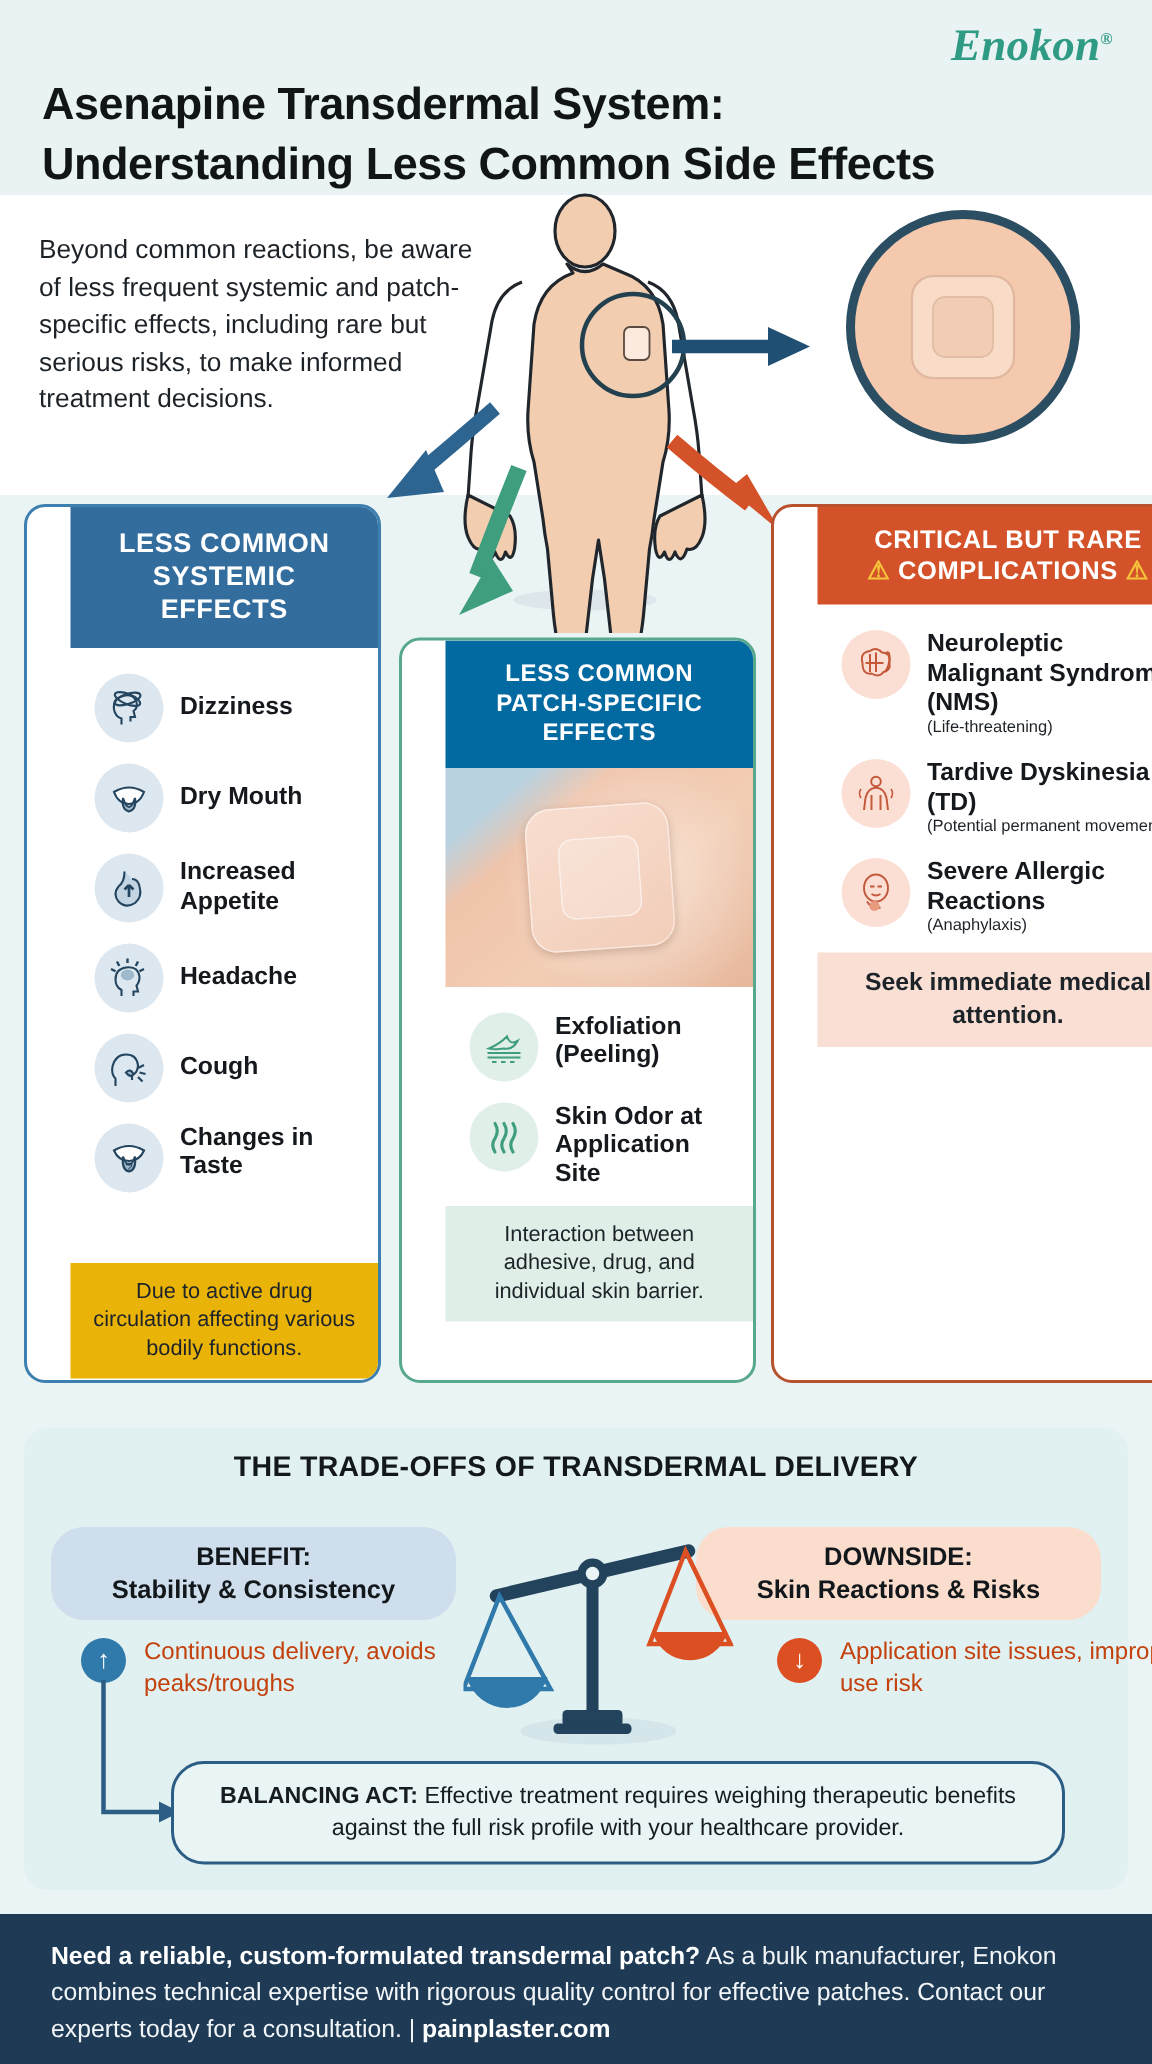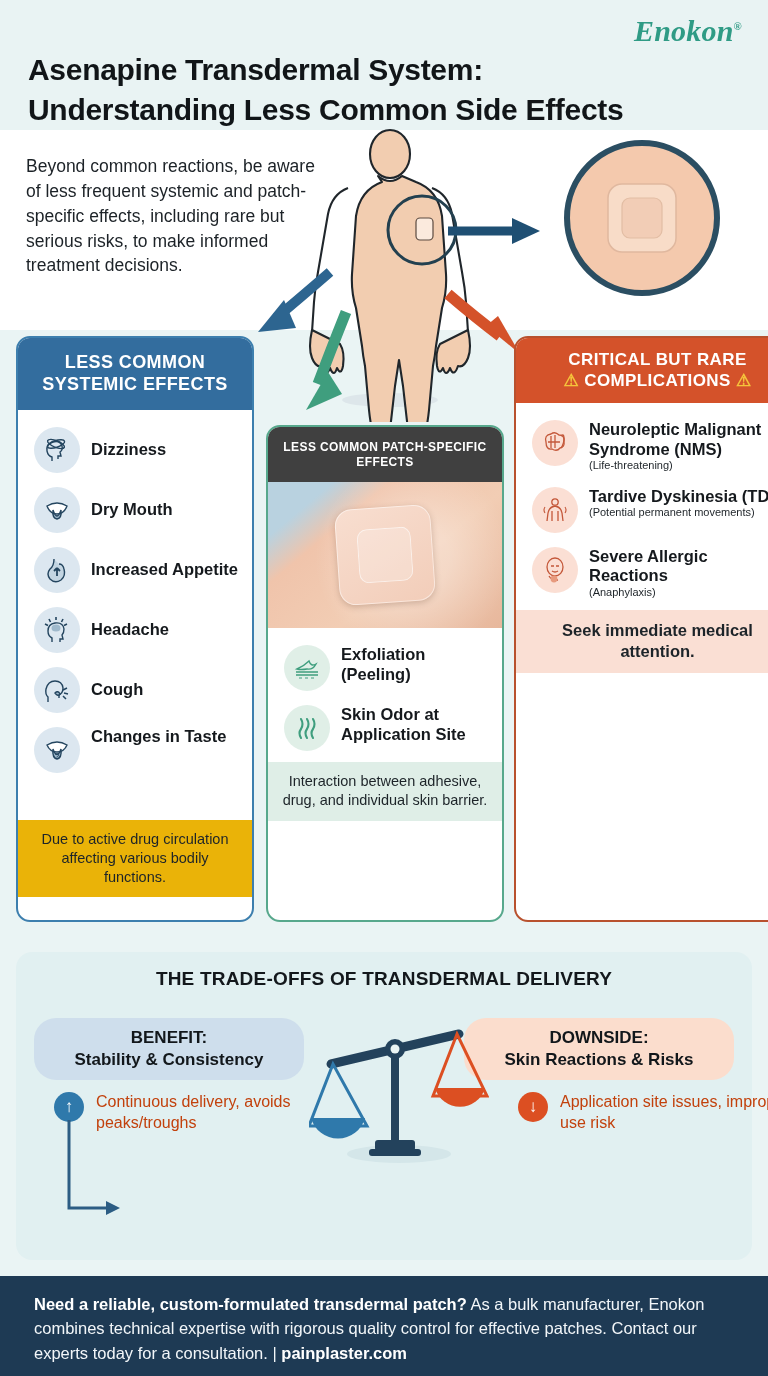--- a/index.html
+++ b/index.html
@@ -55,20 +55,21 @@
   .columns {
     position: absolute;
     top: 330px; left: 0;
     width: 768px; height: 600px;
   }
   .panel {
     position: absolute;
     border-radius: 14px;
     overflow: hidden;
     background: #fff;
+    padding-left: 29px;
   }
   .panel-head {
     text-align: center;
     color: #fff;
     font-weight: bold;
     letter-spacing: .4px;
     line-height: 1.22;
   }
   
   .panel-left {
@@ -81,22 +82,22 @@
     font-size: 18px;
     padding: 14px 10px 14px;
   }
   
   .panel-center {
     left: 266px; top: 95px;
     width: 238px; height: 497px;
     border: 2px solid #57a88c;
   }
   .panel-center .panel-head {
-    background: #404040;
-    font-size: 12px;
+    background: #0369a1;
+    font-size: 16px;
     padding: 13px 10px 13px;
   }
   
   .panel-right {
     left: 514px; top: 6px;
     width: 287px; height: 586px;
     border: 2px solid #b8512e;
   }
   .panel-right .panel-head {
     background: #d4522a;
@@ -513,17 +514,20 @@
 
     <path d="M148 28 L 124 90 H 178 Z" fill="none" stroke="#dc4f22" stroke-width="3"></path>
     <path d="M126 82 a26 26 0 0 0 50 0 z" fill="#dc4f22"></path>
   </svg>
 
   <svg width="120" height="130" viewBox="0 0 120 130" style="position:absolute;left:38px;top:168px;">
     <path d="M15 0 V 88 H 58" stroke="#2c5d84" stroke-width="3" fill="none"></path>
     <path d="M52 81 L 66 88 L 52 95 Z" fill="#2c5d84"></path>
   </svg>
 
+  <div class="balancing">
+    <b>BALANCING ACT:</b><span> Effective treatment requires weighing therapeutic benefits against the full risk profile with your healthcare provider.</span>
+  </div>
 </div>
 
 <div class="cta">
   <b>Need a reliable, custom-formulated transdermal patch?</b><span> As a bulk manufacturer, Enokon combines technical expertise with rigorous quality control for effective patches. Contact our experts today for a consultation. | </span><b>painplaster.com</b>
 </div>
 
 </body></html>

